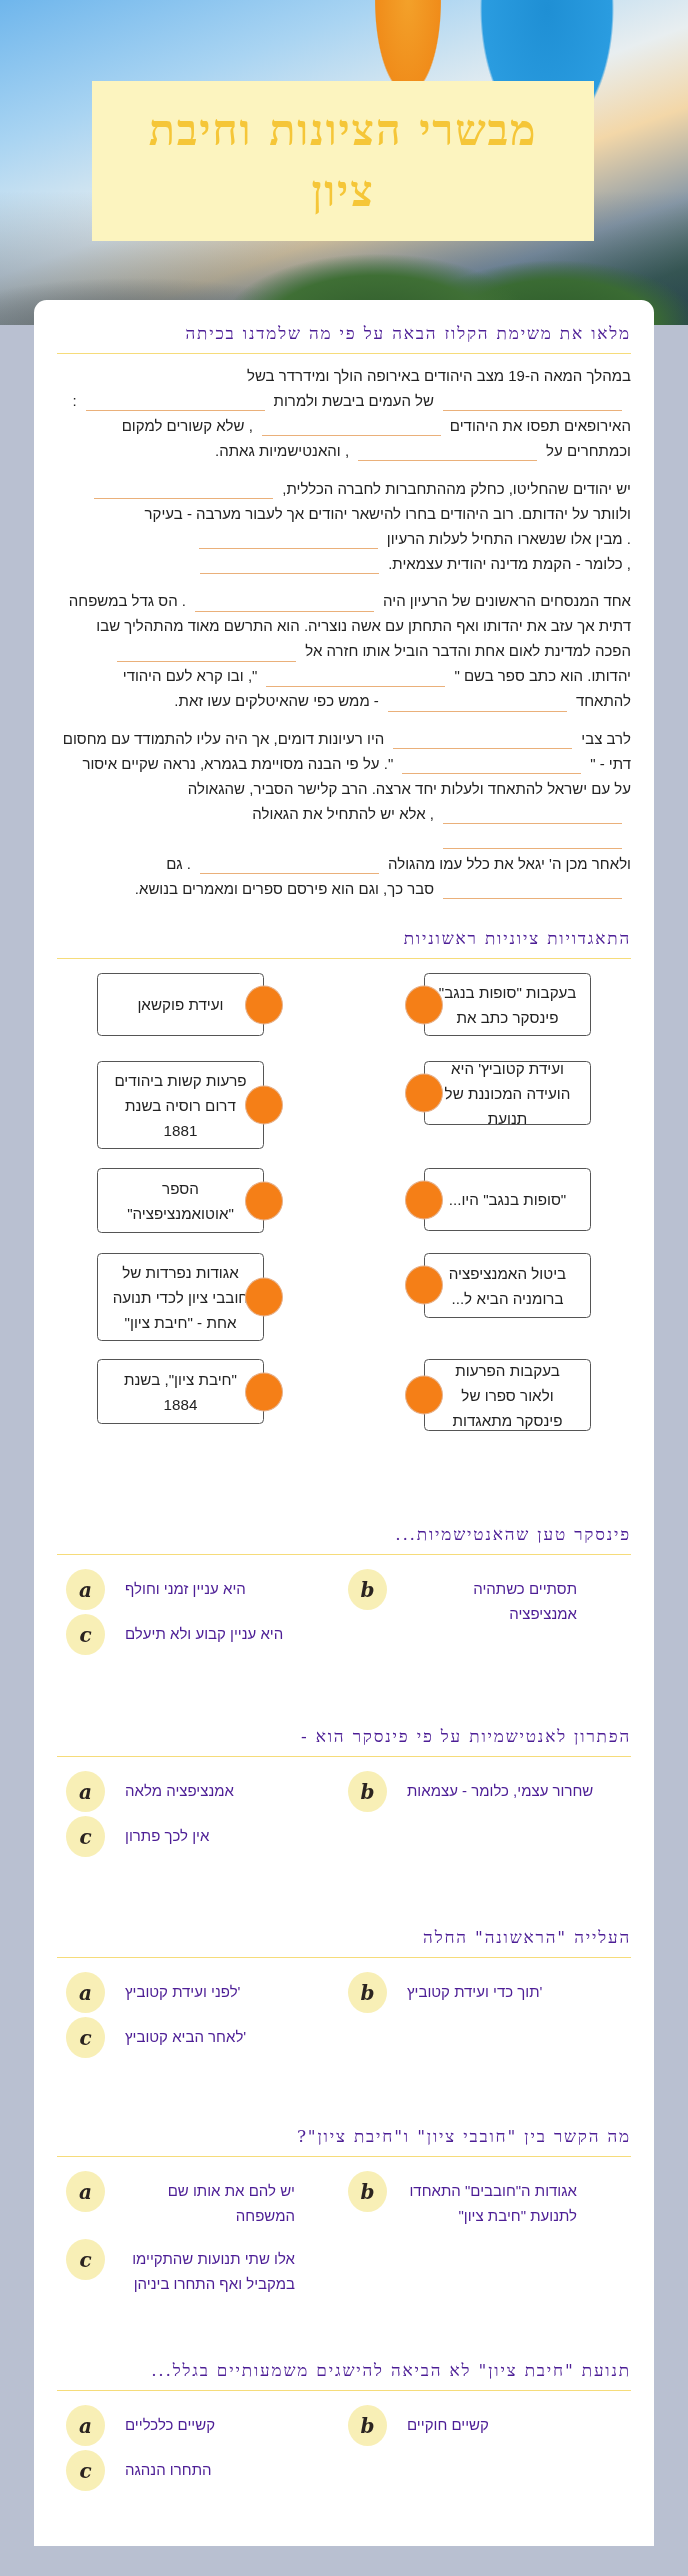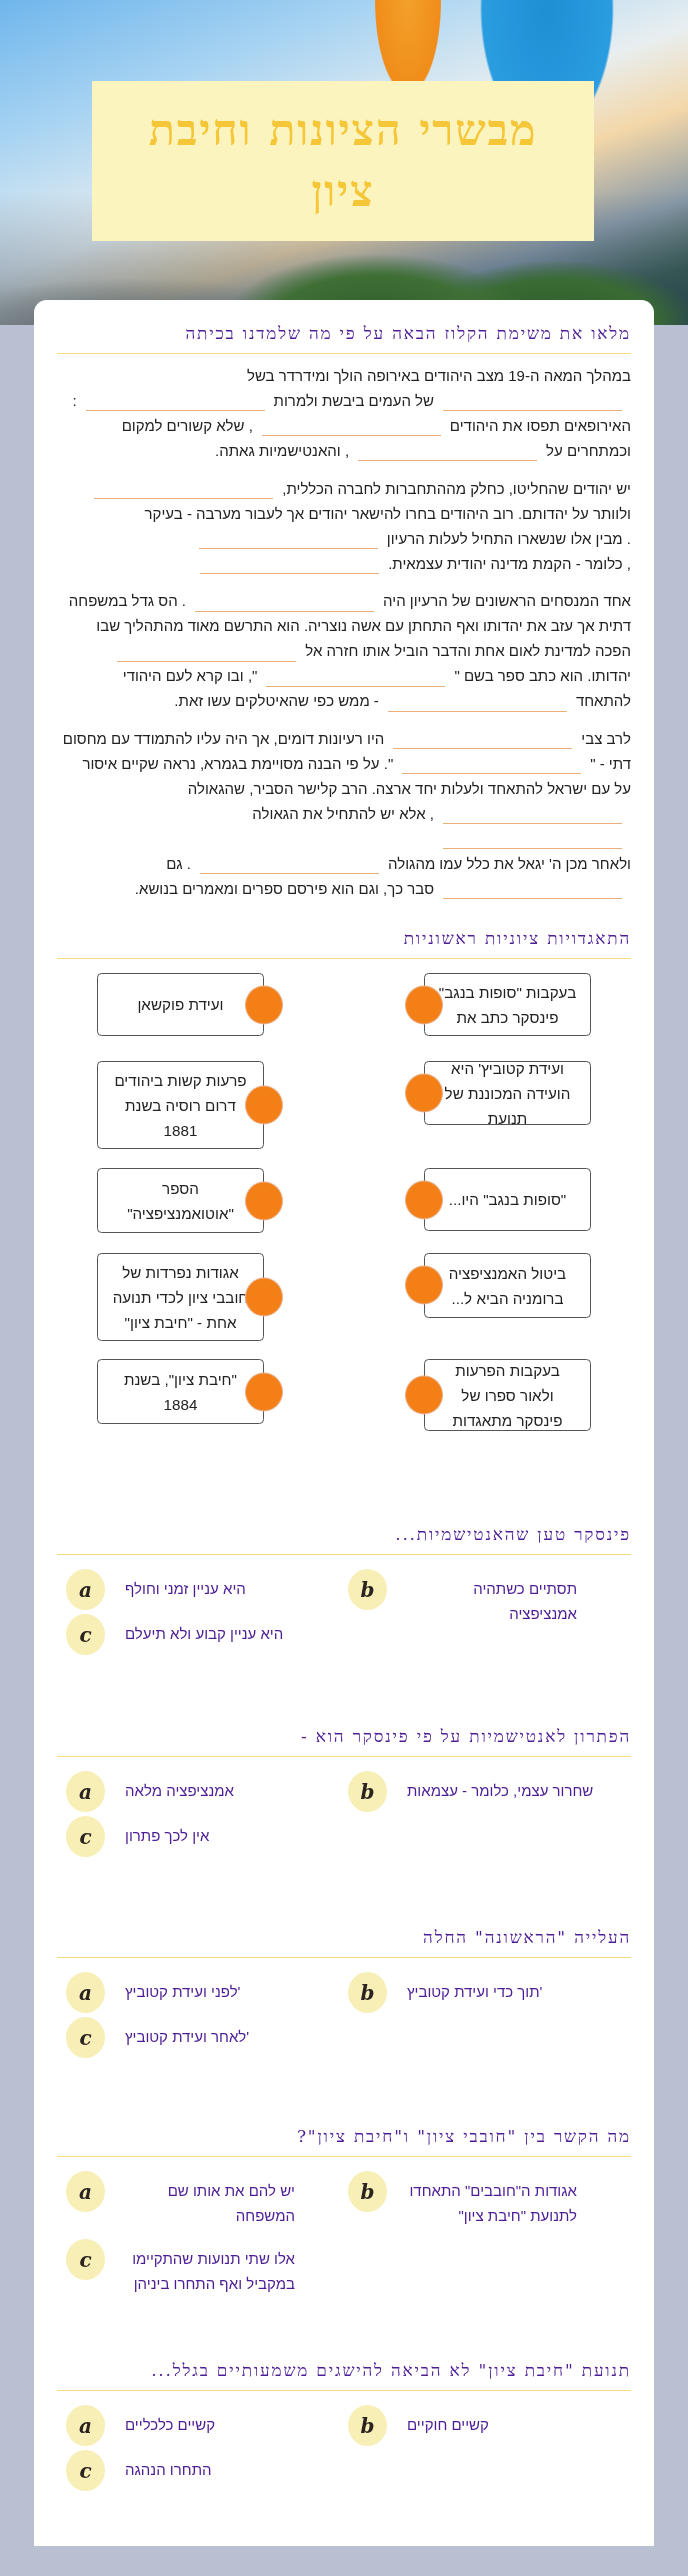--- a/index.html
+++ b/index.html
@@ -259,21 +259,21 @@
       <div class="opt" style="left:9px; top:0;">
         <span class="badge">a</span>
         <span class="opt-text">'לפני ועידת קטוביץ</span>
       </div>
       <div class="opt" style="left:291px; top:0;">
         <span class="badge">b</span>
         <span class="opt-text">'תוך כדי ועידת קטוביץ</span>
       </div>
       <div class="opt" style="left:9px; top:45px;">
         <span class="badge">c</span>
-        <span class="opt-text">'לאחר ועידת קטוביץ</span>
+        <span class="opt-text">'לאחר הביא קטוביץ</span>
       </div>
     </div>
   </div>
 
   <div class="section" style="top:1826px; height:206px;">
     <div class="sec-title">מה הקשר בין "חובבי ציון" ו"חיבת ציון"?</div>
     <div class="mc">
       <div class="opt" style="left:9px; top:0;">
         <span class="badge">a</span>
         <span class="opt-text">יש להם את אותו שם המשפחה</span>

